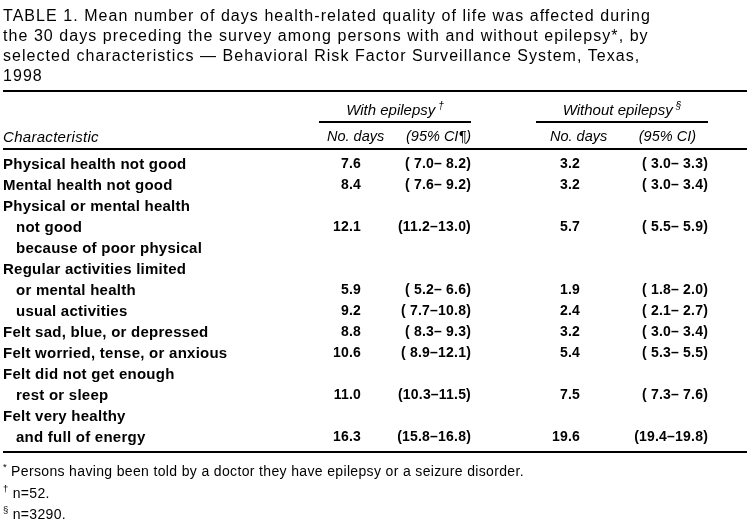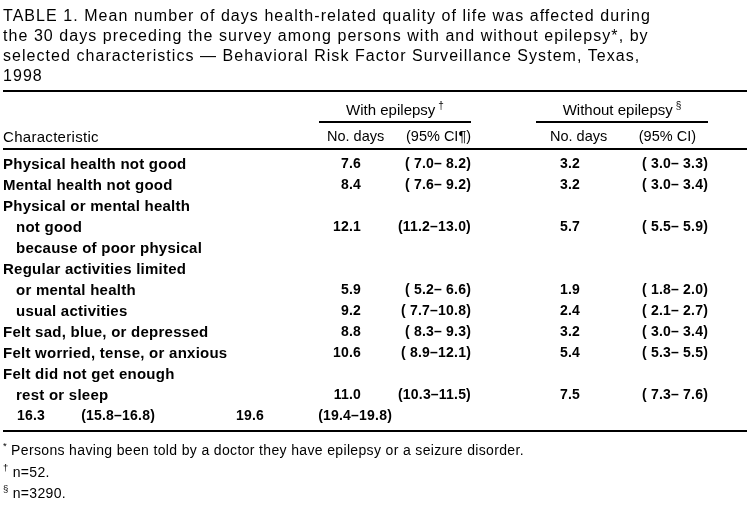--- a/index.html
+++ b/index.html
@@ -17,21 +17,21 @@
     white-space: nowrap;
   }
 
   
   .rule { border-bottom: 2px solid #000; height: 0; }
   .rule-title  { margin-top: 4px; }
   .rule-head   { margin-top: 2px; }
   .rule-bottom { margin-top: 2px; }
 
   
-  .thead { padding-top: 4px; }
+  .thead { padding-top: 4px; font-style: italic; }
   .grp-row { display: flex; align-items: flex-end; }
   .spacer-label { width: 316px; }
   .grp {
     text-align: center; border-bottom: 2px solid #000;
     font-size: 15px; line-height: 19px; padding-bottom: 2px;
     white-space: nowrap;
   }
   .g1 { width: 152px; }
   .g2 { width: 172px; }
   .grp sup { font-size: 10px; margin-left: 3px; }
@@ -194,20 +194,24 @@
         <div class="lline cont">rest or sleep</div>
       </div>
       <div class="c-d1 num">11.0</div>
       <div class="c-ci1 num">(10.3–11.5)</div>
       <div class="c-gap"></div>
       <div class="c-d2 num">7.5</div>
       <div class="c-ci2 num">( 7.3– 7.6)</div>
     </div>
 
     <div class="row">
+      <div class="c-label">
+        <div class="lline">Felt very healthy</div>
+        <div class="lline cont">and full of energy</div>
+      </div>
       <div class="c-d1 num">16.3</div>
       <div class="c-ci1 num">(15.8–16.8)</div>
       <div class="c-gap"></div>
       <div class="c-d2 num">19.6</div>
       <div class="c-ci2 num">(19.4–19.8)</div>
     </div>
 
   </div>
 
   <div class="rule rule-bottom"></div>

